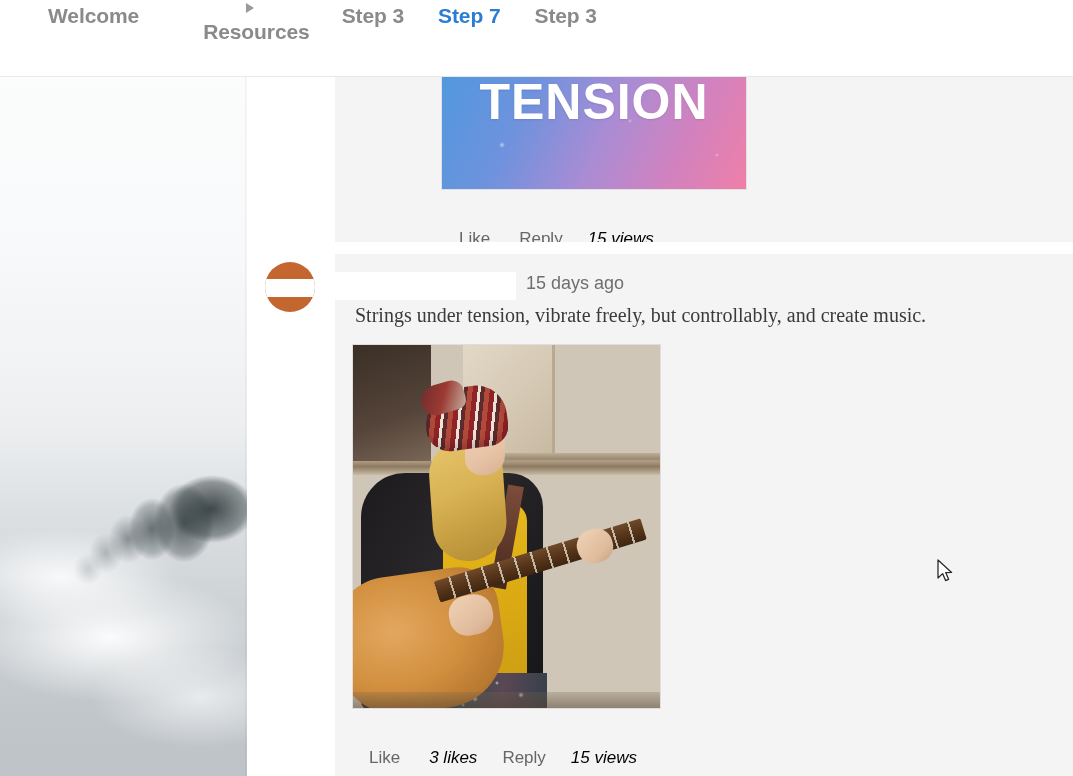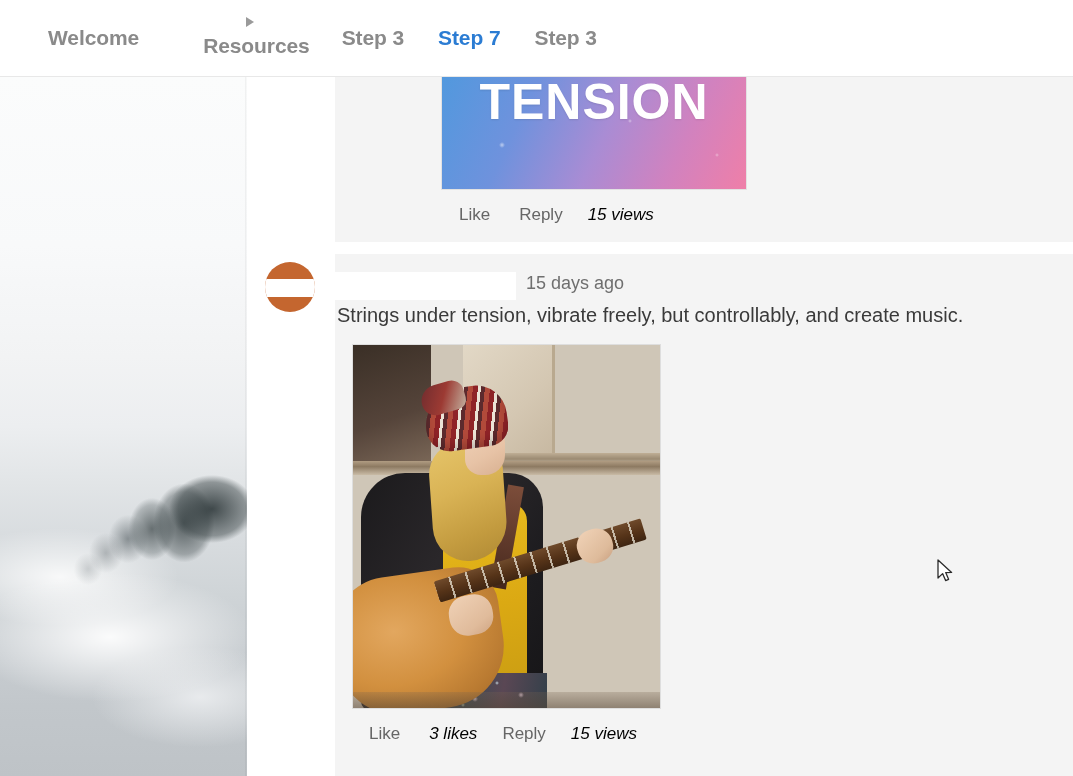--- a/index.html
+++ b/index.html
@@ -21,21 +21,21 @@
 
   
   .topnav {
     position: absolute;
     top: 0; left: 0;
     width: 1073px;
     height: 77px;
     background: #ffffff;
     border-bottom: 1px solid #e8e8e8;
     display: flex;
-    align-items: center;
+    align-items: flex-start;
     padding-left: 46px;
     z-index: 40;
   }
   .nav-item {
     font-size: 21px;
     font-weight: bold;
     color: #8a8a8a;
     letter-spacing: -0.1px;
     white-space: nowrap;
     cursor: pointer;
@@ -166,20 +166,21 @@
     text-shadow: 0 1px 2px rgba(0,0,0,0.10);
     white-space: nowrap;
   }
   .banner-line-2 { top: 48px; font-size: 50px; }
 
   .actions {
     position: absolute;
     display: flex;
     align-items: center;
     background: transparent;
+    margin-top: 24px;
   }
   .action {
     font-size: 17px;
     color: #666666;
     cursor: pointer;
     white-space: nowrap;
     user-select: none;
   }
   .action.static { cursor: default; color: #000000; font-style: italic; }
 
@@ -238,25 +239,26 @@
   }
   .timestamp {
     position: absolute;
     left: 191px; top: 19px;
     font-size: 18px;
     color: #6f6f6f;
     white-space: nowrap;
   }
   .comment-body {
     position: absolute;
-    left: 2px; top: 48px;
+    left: 20px; top: 48px;
     font-size: 20px;
     color: #3a3a3a;
     line-height: 26px;
     white-space: nowrap;
+    font-family: Liberation Serif, serif;
   }
 
   .photo-frame {
     position: absolute;
     left: 17px; top: 90px;
     width: 309px;
     height: 365px;
     border: 1px solid #dedede;
     background: #cfc6b7;
     overflow: hidden;

